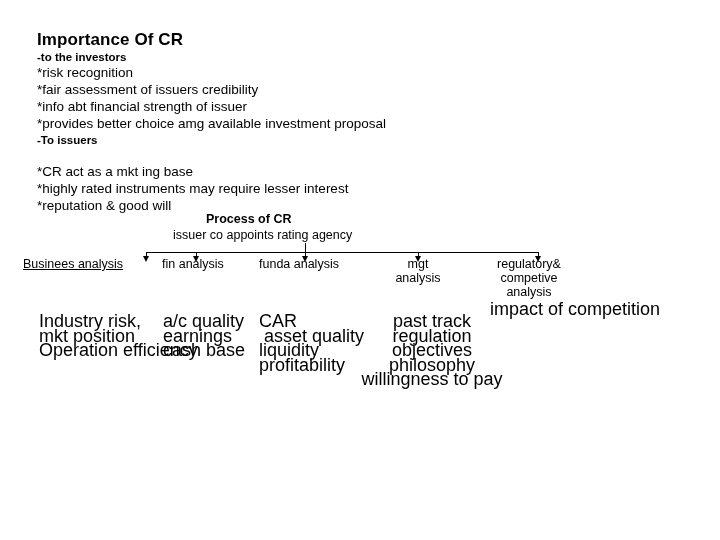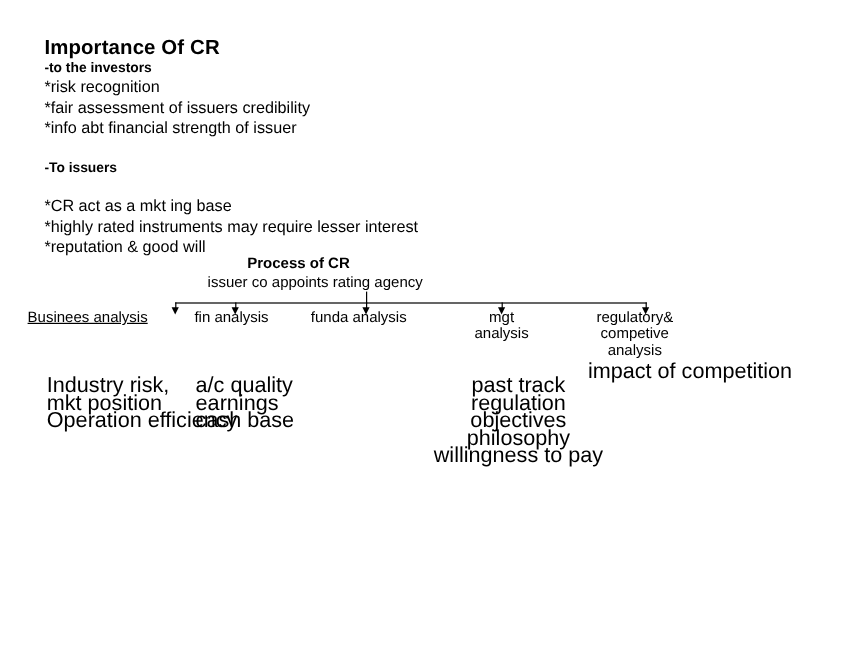--- a/index.html
+++ b/index.html
@@ -119,20 +119,21 @@
 <body>
 
 <div id="slide">
 
   <div class="title">Importance Of CR</div>
 
   <div class="subhead" style="top:51px;">-to the investors</div>
   <div class="bullet" style="top:65px;">*risk recognition</div>
   <div class="bullet" style="top:82px;">*fair assessment of issuers credibility</div>
   <div class="bullet" style="top:99px;">*info abt financial strength of issuer</div>
+  <div class="bullet" style="top:116px;">*provides better choice amg  available investment proposal</div>
 
   <div class="subhead" style="top:134px;">-To issuers</div>
   <div class="bullet" style="top:164px;">*CR act as a mkt ing base</div>
   <div class="bullet" style="top:181px;">*highly rated instruments may require lesser interest</div>
   <div class="bullet" style="top:198px;">*reputation &amp; good will</div>
 
   <div class="proc-title">Process of CR</div>
   <div class="proc-sub">issuer co appoints rating agency</div>
 
   <div class="stem" style="left:305px; top:243px; height:10px;"></div>
@@ -168,20 +169,24 @@
 analysis</div>
 
   <div class="detail" style="left:39px; top:314px;">Industry risk,
 mkt position
 Operation efficiency</div>
 
   <div class="detail" style="left:163px; top:314px;">a/c quality
 earnings
 cash base</div>
 
+  <div class="detail" style="left:259px; top:314px;">CAR
+ asset quality
+liquidity
+profitability</div>
 
   <div class="detail center" style="left:432px; top:314px;">past track
 regulation
 objectives
 philosophy
 willingness to pay</div>
 
   <div class="detail center" style="left:575px; top:302px;">impact of competition</div>
 
 </div>

